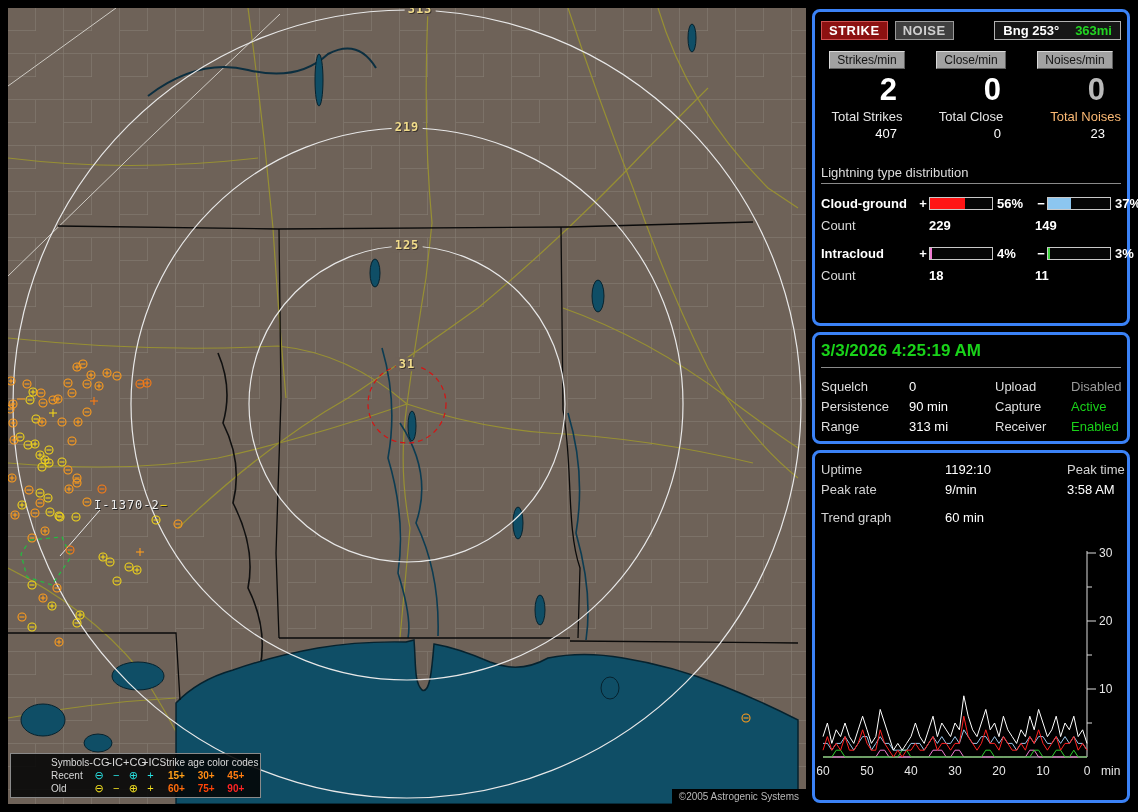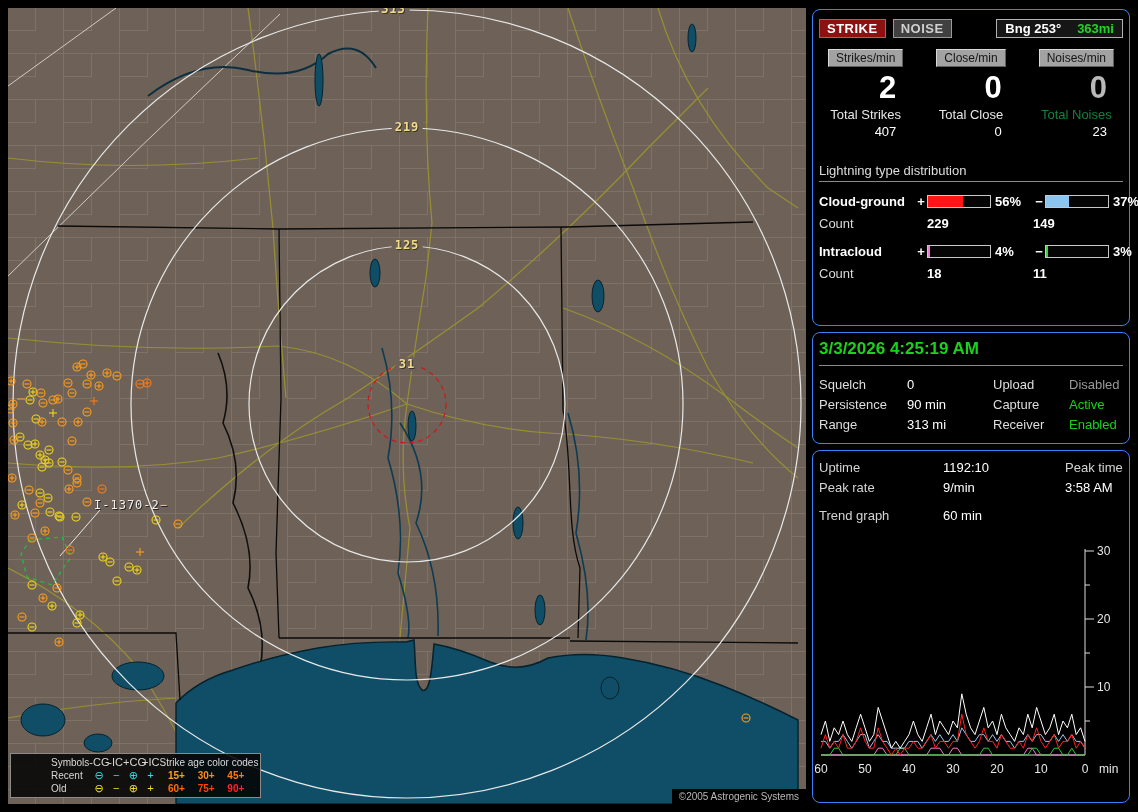--- a/index.html
+++ b/index.html
@@ -24,21 +24,21 @@
       border:1px solid #8a8a8a;font-size:10px;color:#d8d8d8;padding:2px 3px;}
   .lg-row{display:flex;align-items:center;height:13px;white-space:nowrap;}
   .lg-c0{width:44px;margin-left:37px;}
   .lg-sym{width:19px;text-align:center;font-size:11px;line-height:11px;}
   .lg-sp{width:10px;}
   .lg-age{width:33px;text-align:left;font-weight:bold;}
   .lg-agehead{flex:1;text-align:left;}
 
   
   #panel{position:absolute;left:812px;top:8px;width:320px;height:796px;color:#e2e2e2;font-size:13px;}
-  .pbox{position:absolute;left:0;width:318px;background:#000;border:1px solid #3b82f6;border-radius:8px;box-sizing:border-box;}
+  .pbox{position:absolute;left:0;width:318px;background:#000;border:3px solid #3b82f6;border-radius:8px;box-sizing:border-box;}
   #box-stats{top:1px;height:317px;padding:7px 6px;}
   #box-status{top:324px;height:112px;padding:6px 6px;}
   #box-info{top:442px;height:353px;padding:6px 6px;}
 
   
   .btnrow{display:flex;align-items:center;height:22px;}
   .btn{font-weight:bold;font-size:13px;padding:1px 7px;letter-spacing:.5px;cursor:default;}
   #btn-strike{background:#8c1111;border:1px solid #cf5050;color:#fff;margin-right:7px;}
   #btn-noise{background:#404040;border:1px solid #9a9a9a;color:#cfcfcf;}
   #bng-chip{margin-left:auto;background:#161616;border:1px solid #b2b2b2;
@@ -47,21 +47,21 @@
   #bng-chip .dist{color:#22d422;}
 
   
   #stat-cols{display:grid;grid-template-columns:1fr 1fr 1fr;margin-top:10px;column-gap:12px;}
   .stat-col{text-align:center;}
   .chip{display:inline-block;background:#a2a2a2;color:#141414;font-size:12px;
       padding:1px 7px;border:1px solid;border-color:#d9d9d9 #5f5f5f #5f5f5f #d9d9d9;}
   .rate{font-size:31px;font-weight:bold;color:#fff;text-align:right;padding-right:16px;height:40px;line-height:42px;}
   .rate.dim{color:#b9b9b9;}
   .total-label{font-size:13px;color:#e6e6e6;}
-  .total-label.dim{color:#15803d;}
+  .total-label.dim{color:#fdba74;text-align:right;}
   .total-val{text-align:right;padding-right:16px;color:#fff;font-size:13px;margin-top:2px;}
 
   
   #dist{margin-top:24px;}
   #dist-title{color:#dedede;border-bottom:1px solid #8a8a8a;padding-bottom:3px;margin-bottom:8px;}
   .drow{display:grid;grid-template-columns:96px 12px 64px 42px 12px 64px 42px;align-items:center;height:22px;}
   .drow .dlabel{font-weight:bold;color:#fff;}
   .drow .sign{font-weight:bold;text-align:center;color:#fff;}
   .bar{height:11px;border:1px solid #c9c9c9;background:#050505;position:relative;}
   .bar>div{position:absolute;left:0;top:0;bottom:0;}
@@ -511,21 +511,21 @@
           <line x1="145.5" y1="512" x2="150.5" y2="512" stroke="#f2d51a"></line>
         </g>
         <g>
           <circle cx="738" cy="710" r="4" stroke="#ff9d1c" fill="none"></circle>
           <line x1="735.5" y1="710" x2="740.5" y2="710" stroke="#ff9d1c"></line>
         </g>
       </g>
   </svg>
 
   <div id="ring-labels">
-      <div class="ring-label" style="left: 386px; top: 2px; font-style: italic;">313</div>
+      <div class="ring-label" style="left: 412px; top: 2px;">313</div>
       <div class="ring-label" style="left: 399px; top: 120px;">219</div>
       <div class="ring-label" style="left: 399px; top: 238px;">125</div>
       <div class="ring-label" style="left: 399px; top: 357px;">31</div>
     </div>
 
   <div id="cell-label" style="left: 86px; top: 490px;">
     <span>I-1370-2</span><span class="suffix">−</span>
   </div>
 
   <div id="legend">

